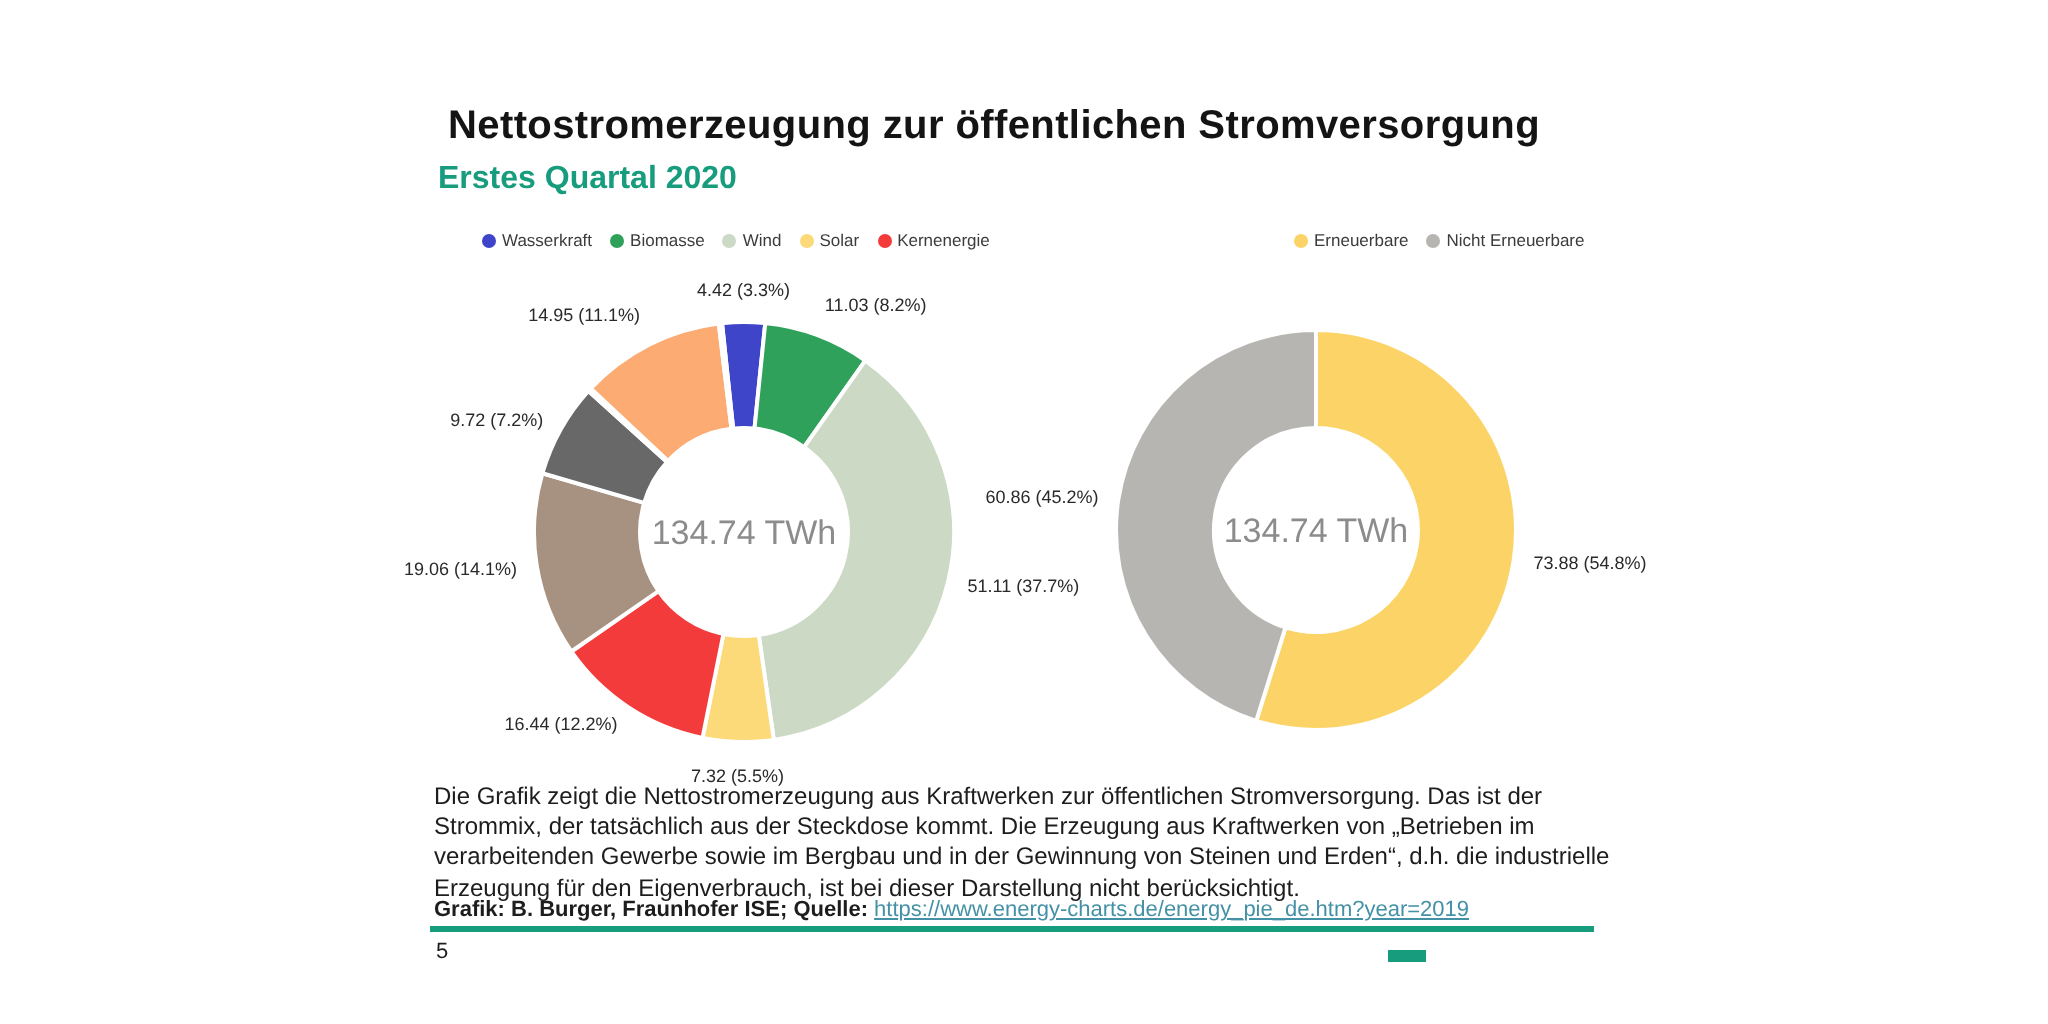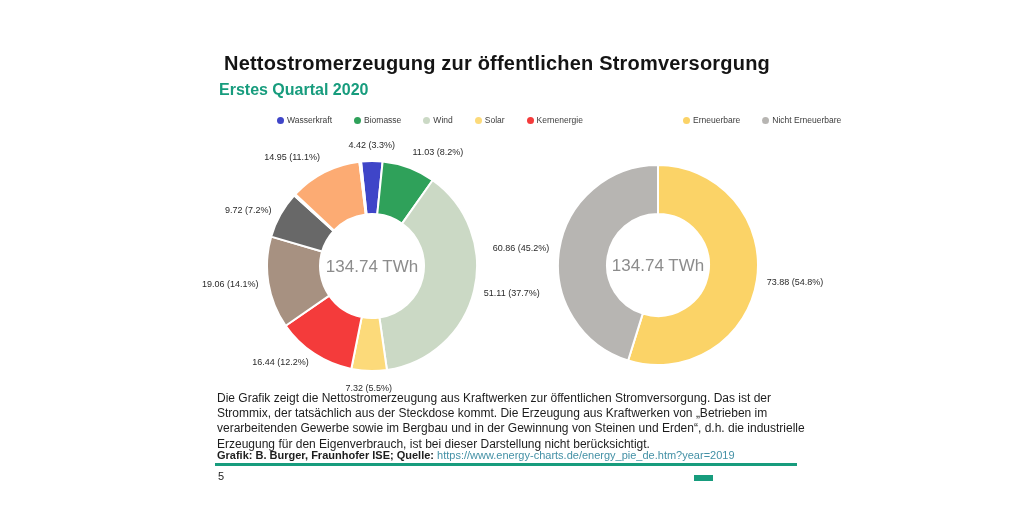--- a/index.html
+++ b/index.html
@@ -12,36 +12,36 @@
     position:absolute; left:224px; top:52px;
     font-size:20px; font-weight:bold; color:#141414; letter-spacing:0.2px;
   }
   .subtitle {
     position:absolute; left:219px; top:81px;
     font-size:16px; font-weight:bold; color:#179c7d;
   }
   .legend { position:absolute; display:flex; flex-direction:column; gap:3px; }
   .legend-left { left:241px; top:115px; width:260px; }
   .legend-right { left:647px; top:115px; }
-  .legend-row { display:flex; flex-wrap:nowrap; gap:22px;margin-left:36px; }
+  .legend-row { display:flex; flex-wrap:nowrap; gap:9px; }
   .legend-item { display:flex; align-items:center; gap:3px; white-space:nowrap; }
   .legend-dot { width:7px; height:7px; border-radius:50%; flex:0 0 auto; }
   .legend-label { font-size:8.5px; color:#3c3c3c; }
   .charts-canvas { position:absolute; left:0; top:0; }
   .charts-canvas text { font-family:"Liberation Sans", sans-serif; }
   .desc {
     position:absolute; left:217px; top:391px; width:588px;
     font-size:12px; line-height:1.27; color:#1d1d1d;
   }
   .source-line {
     position:absolute; left:217px; top:449px; width:588px;
     font-size:11px; color:#1d1d1d; font-weight:bold; white-space:nowrap;
   }
   .source-link {
-    font-weight:normal; color:#4491a6; cursor:pointer;margin-top:20px;
+    font-weight:normal; color:#4491a6; text-decoration:underline; cursor:pointer;margin-top:20px;
   }
   .bottom-rule {
     position:absolute; left:215px; top:463px; width:582px; height:3px; background:#179c7d;
   }
   .page-number {
     position:absolute; left:218px; top:470px; font-size:11px; color:#1d1d1d;
   }
   .corner-mark {
     position:absolute; left:694px; top:475px; width:19px; height:6px; background:#179c7d;
   }

